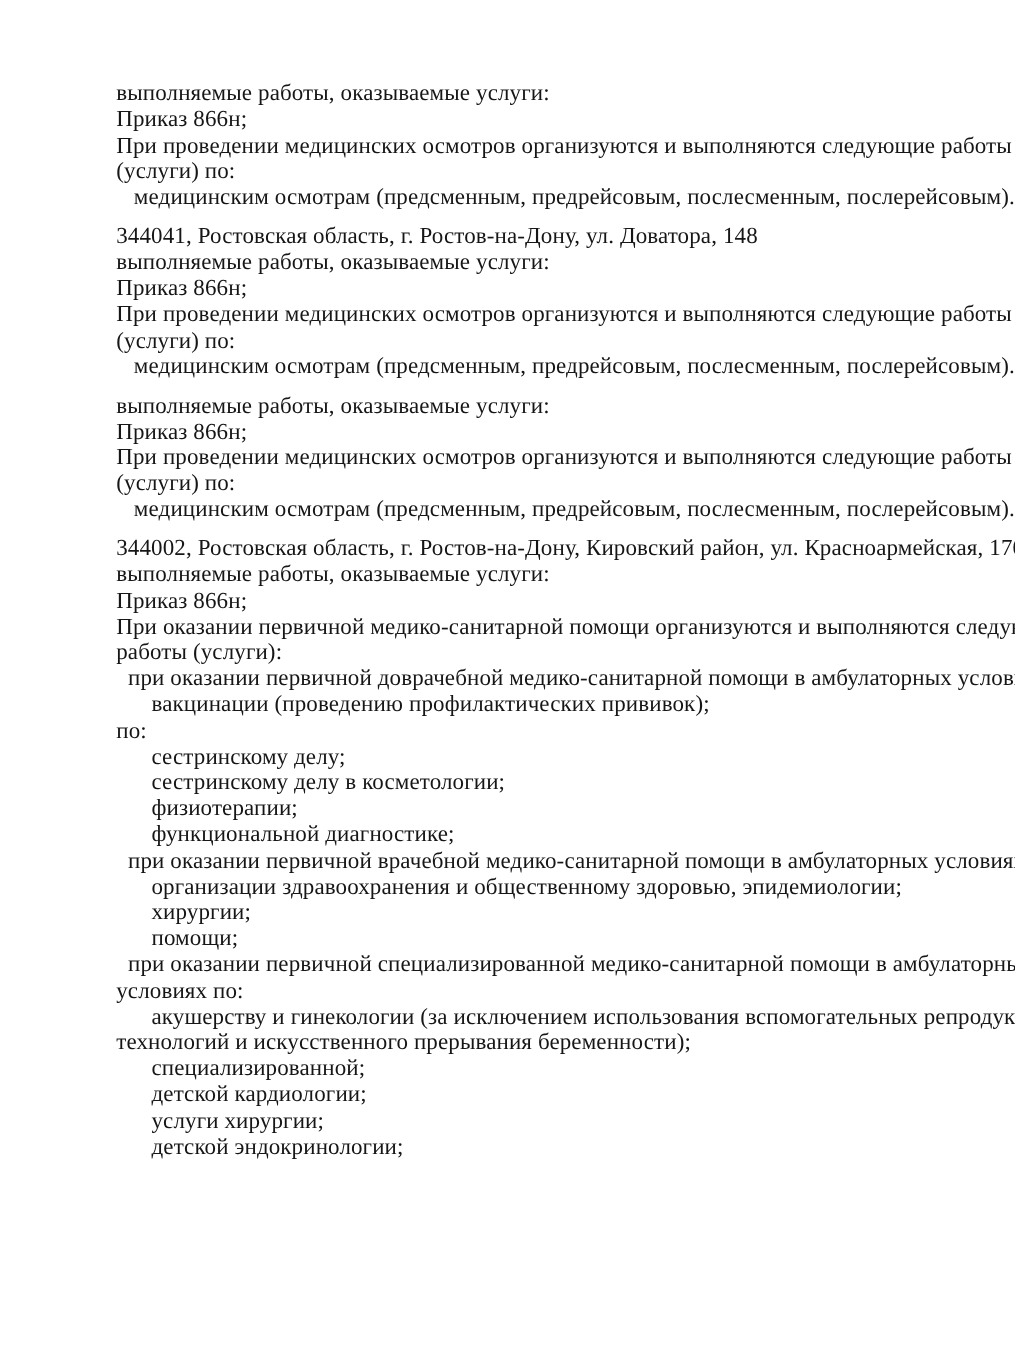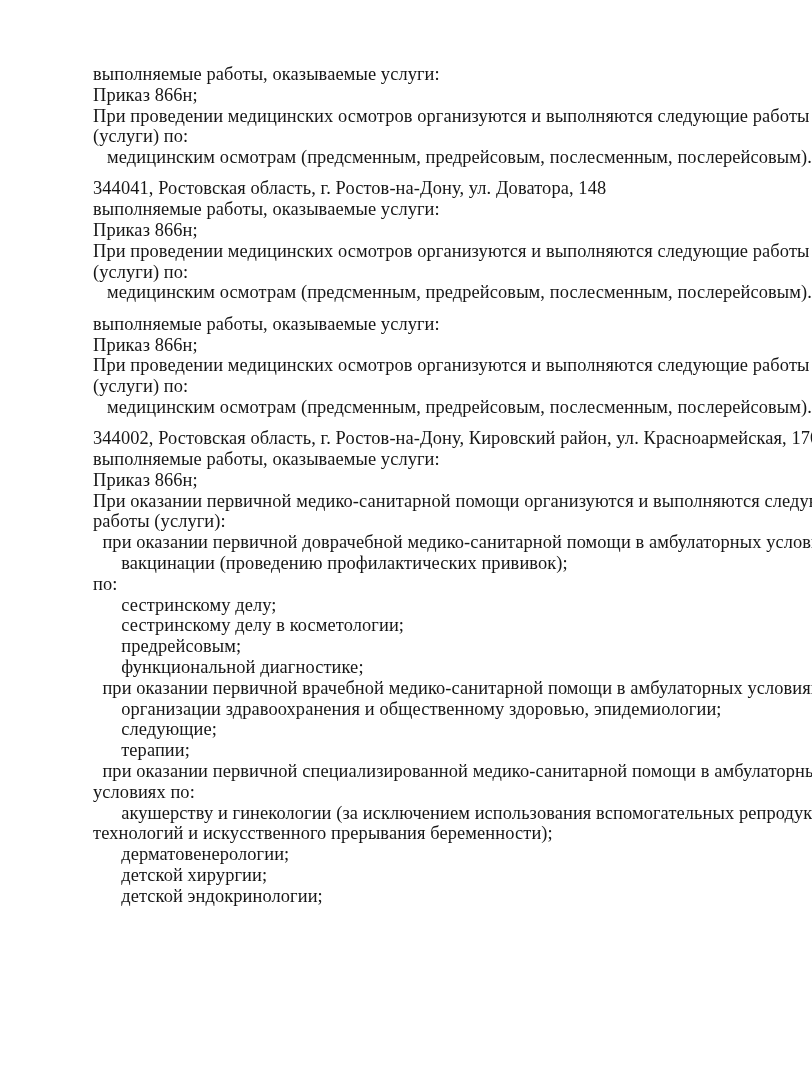--- a/index.html
+++ b/index.html
@@ -61,26 +61,27 @@
   <div class="doc-line">344002, Ростовская область, г. Ростов-на-Дону, Кировский район, ул. Красноармейская, 170</div>
   <div class="doc-line">выполняемые работы, оказываемые услуги:</div>
   <div class="doc-line">Приказ 866н;</div>
   <div class="doc-line">При оказании первичной медико-санитарной помощи организуются и выполняются следующие</div>
   <div class="doc-line">работы (услуги):</div>
   <div class="doc-line">  при оказании первичной доврачебной медико-санитарной помощи в амбулаторных условиях</div>
   <div class="doc-line">      вакцинации (проведению профилактических прививок);</div>
   <div class="doc-line">по:</div>
   <div class="doc-line">      сестринскому делу;</div>
   <div class="doc-line">      сестринскому делу в косметологии;</div>
-  <div class="doc-line">      предрейсовым;</div>
+  <div class="doc-line">      физиотерапии;</div>
   <div class="doc-line">      функциональной диагностике;</div>
   <div class="doc-line">  при оказании первичной врачебной медико-санитарной помощи в амбулаторных условиях по:</div>
   <div class="doc-line">      организации здравоохранения и общественному здоровью, эпидемиологии;</div>
-  <div class="doc-line">      следующие;</div>
-  <div class="doc-line">      терапии;</div>
+  <div class="doc-line">      хирургии;</div>
+  <div class="doc-line">      помощи;</div>
   <div class="doc-line">  при оказании первичной специализированной медико-санитарной помощи в амбулаторных</div>
   <div class="doc-line">условиях по:</div>
   <div class="doc-line">      акушерству и гинекологии (за исключением использования вспомогательных репродуктивных</div>
   <div class="doc-line">технологий и искусственного прерывания беременности);</div>
-  <div class="doc-line">      дерматовенерологии;</div>
-  <div class="doc-line">      детской хирургии;</div>
+  <div class="doc-line">      специализированной;</div>
+  <div class="doc-line">      детской кардиологии;</div>
+  <div class="doc-line">      услуги хирургии;</div>
   <div class="doc-line">      детской эндокринологии;</div>
 </div>
 
 </body></html>

